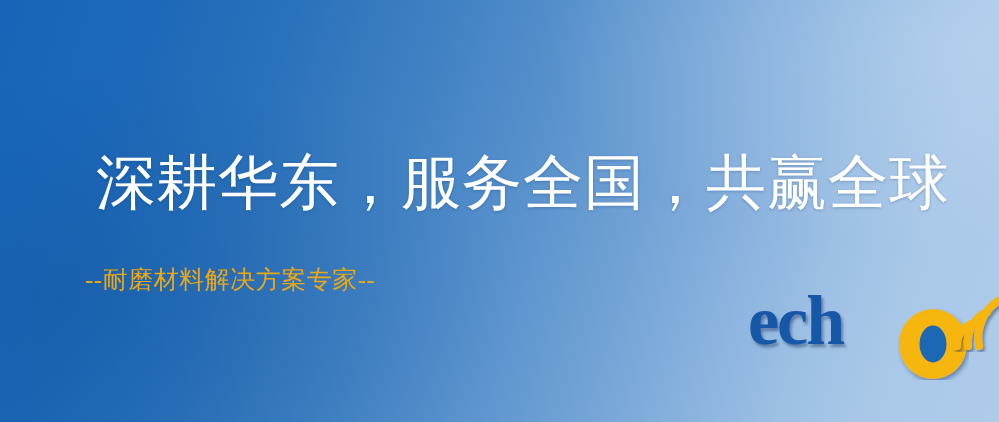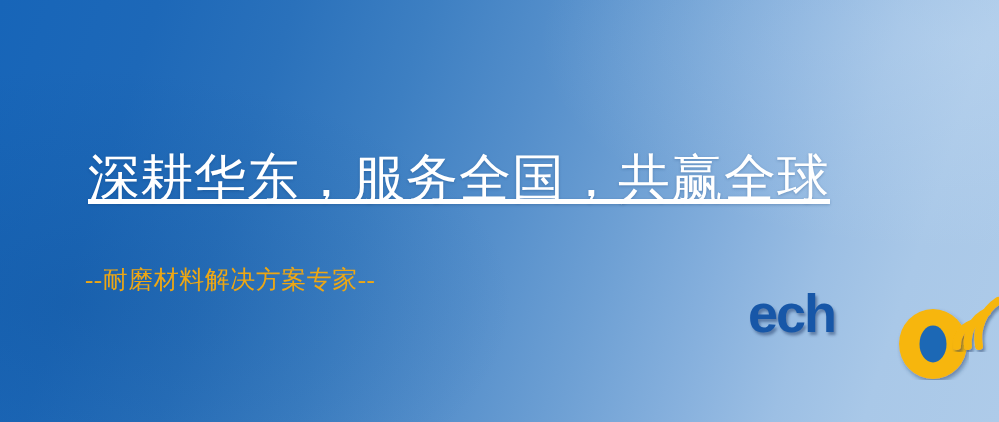--- a/index.html
+++ b/index.html
@@ -33,30 +33,29 @@
     position: absolute;
     left: 0; top: 0; right: 0; bottom: 0;
     background:
       radial-gradient(ellipse 70% 90% at 8% 72%, rgba(12,78,150,0.30) 0%, rgba(12,78,150,0.0) 62%),
       radial-gradient(ellipse 60% 70% at 96% 10%, rgba(200,222,244,0.35) 0%, rgba(200,222,244,0.0) 70%);
     pointer-events: none;
   }
 
   .headline {
     position: absolute;
-    left: 88px;
+    left: 96px;
     top: 152px;
     font-family: "Liberation Serif", "DejaVu Serif", serif;
-    font-size: 52px;
+    font-size: 60px;
     line-height: 1.05;
     color: #ffffff;
     letter-spacing: 1px;
     white-space: nowrap;
     text-shadow: 0 1px 3px rgba(10,50,100,0.28);
-    text-decoration: underline;
   }
 
   .subheadline {
     position: absolute;
     left: 85px;
     top: 266px;
     font-family: "Liberation Serif", "DejaVu Serif", serif;
     font-size: 25px;
     line-height: 1.1;
     color: #eda714;
@@ -76,23 +75,23 @@
     position: absolute;
     left: 0;
     top: 0;
     width: 251px;
     height: 82px;
   }
   .logo-echo-text {
     position: absolute;
     left: 0;
     top: -10px;
-    font-family: Liberation Sans, sans-serif;
+    font-family: Liberation Serif, serif;
     font-weight: bold;
-    font-size: 54px;
+    font-size: 70px;
     letter-spacing: -2px;
     color: #1757a8;
     text-shadow: 2px 3px 3px rgba(20,45,90,0.45);
     line-height: 1;
   }
   .logo-o {
     position: absolute;
     left: 149px;
     top: 12px;
     width: 72px;

